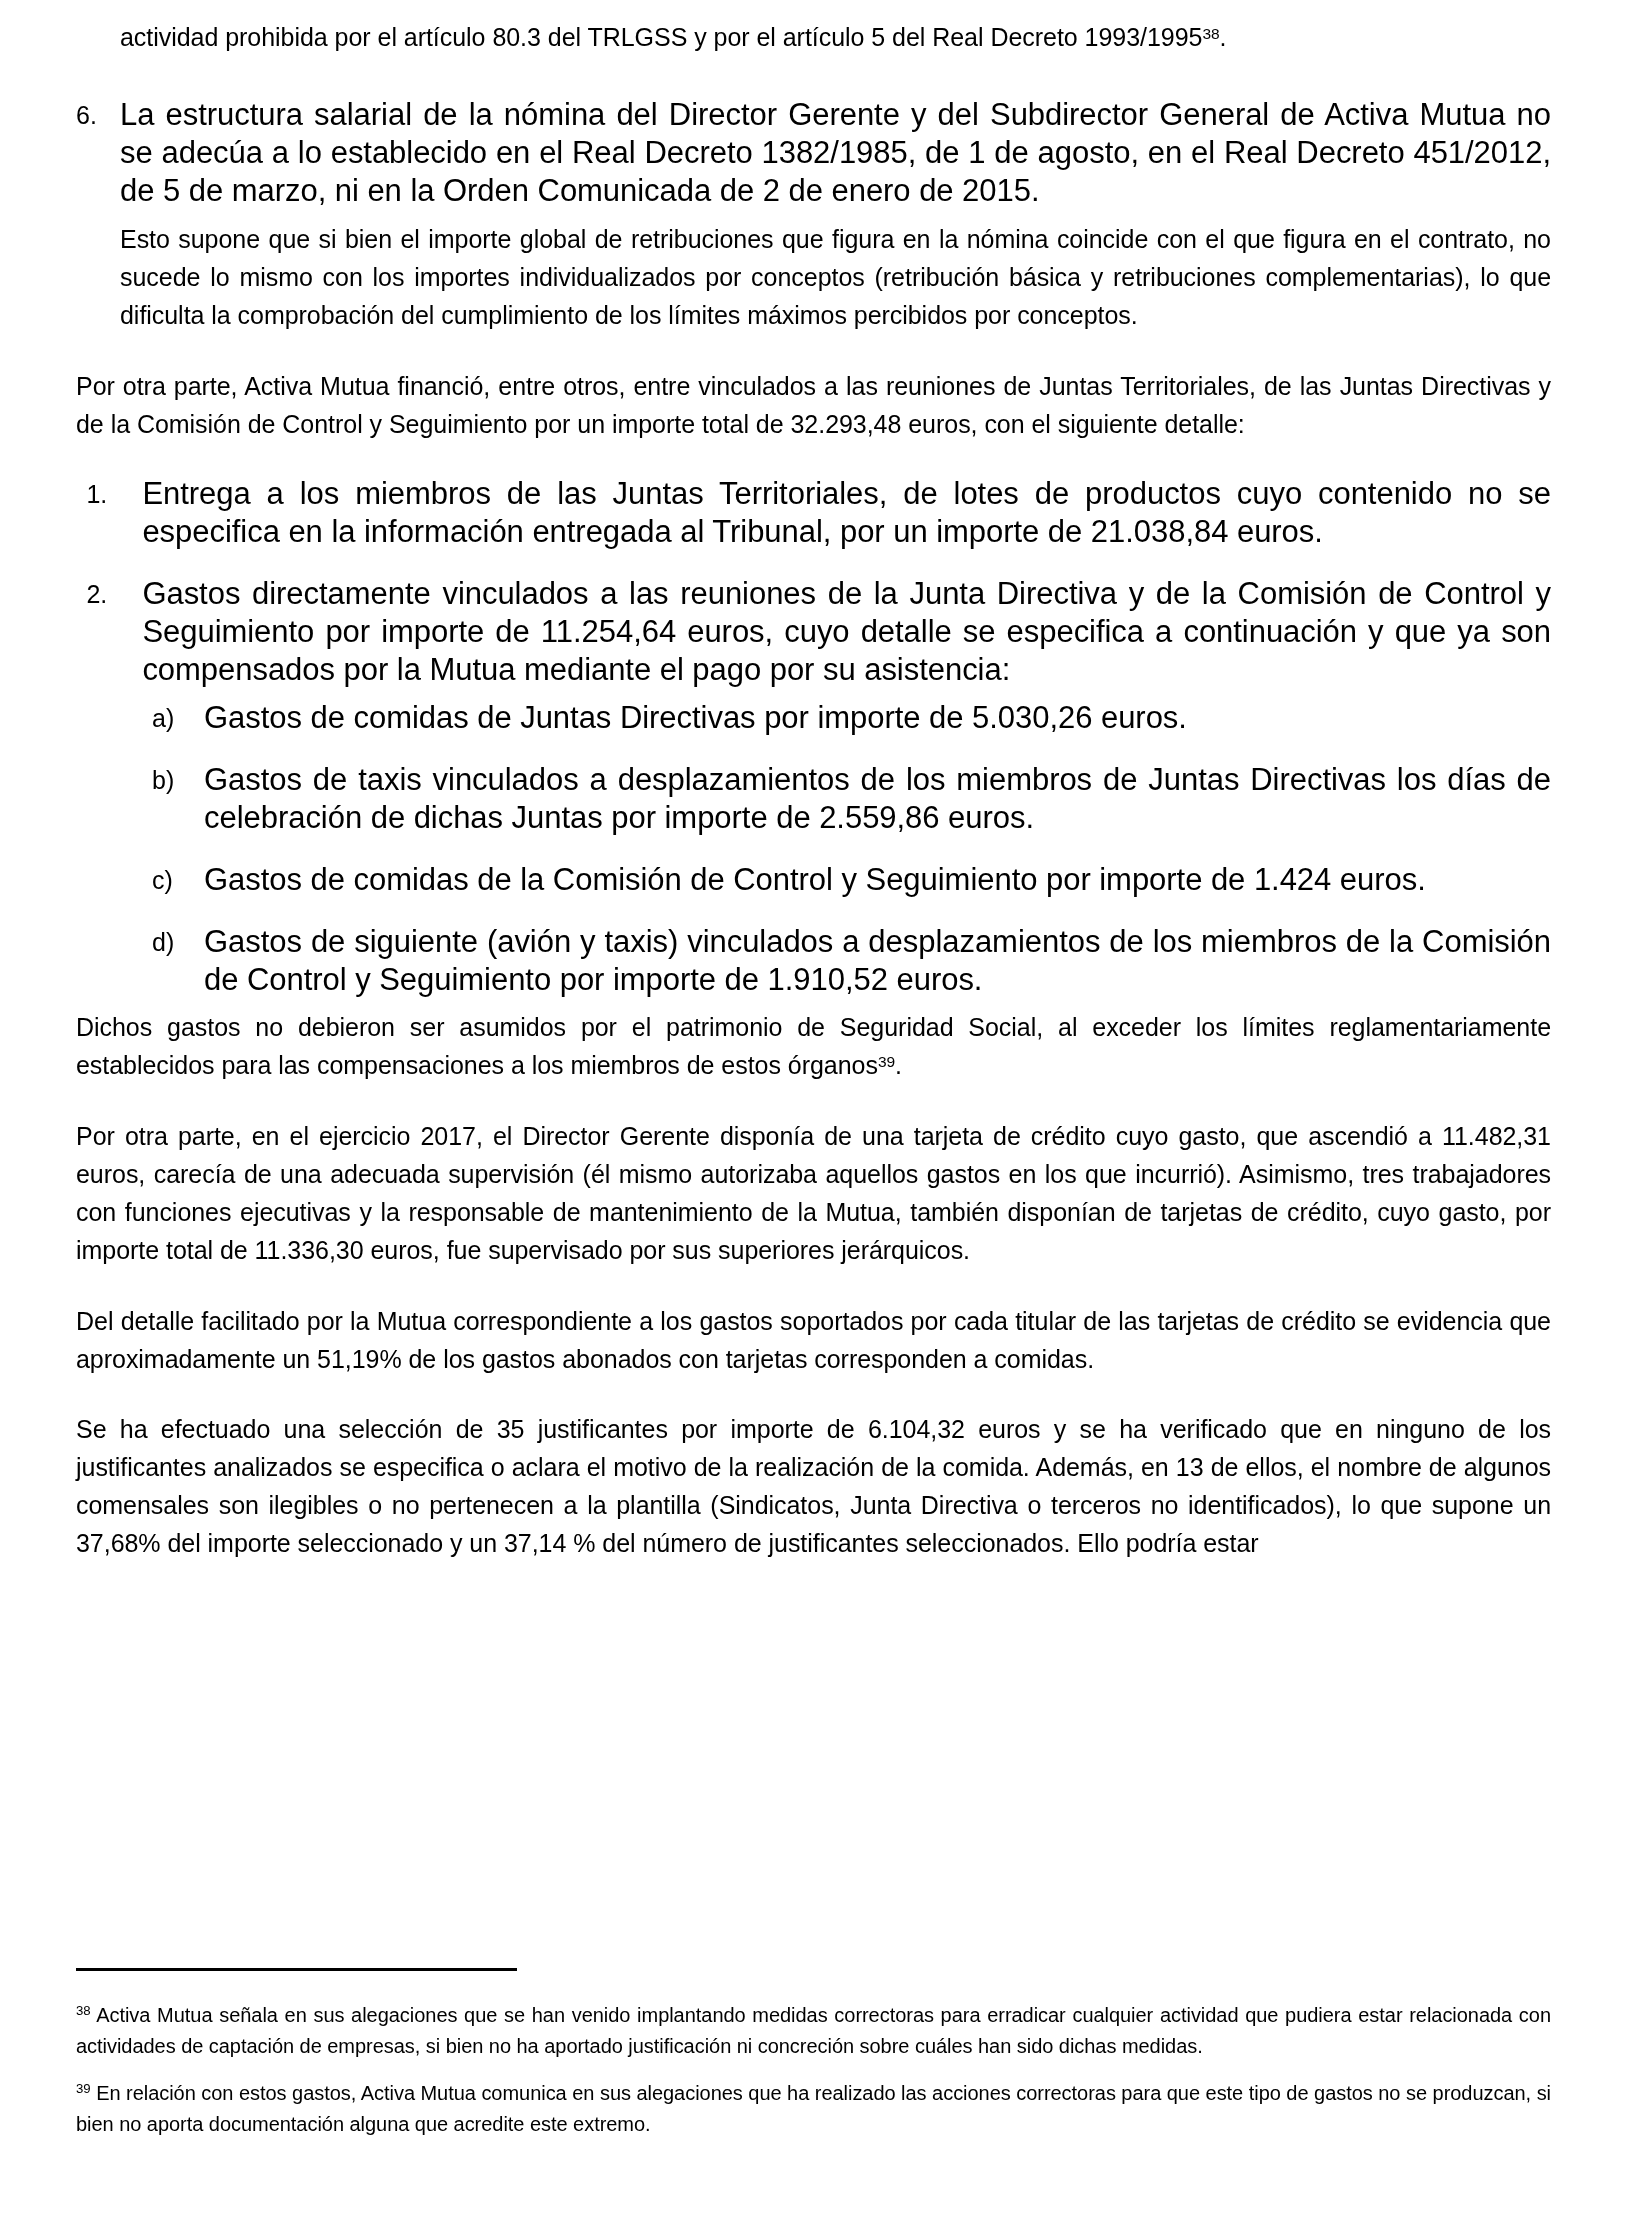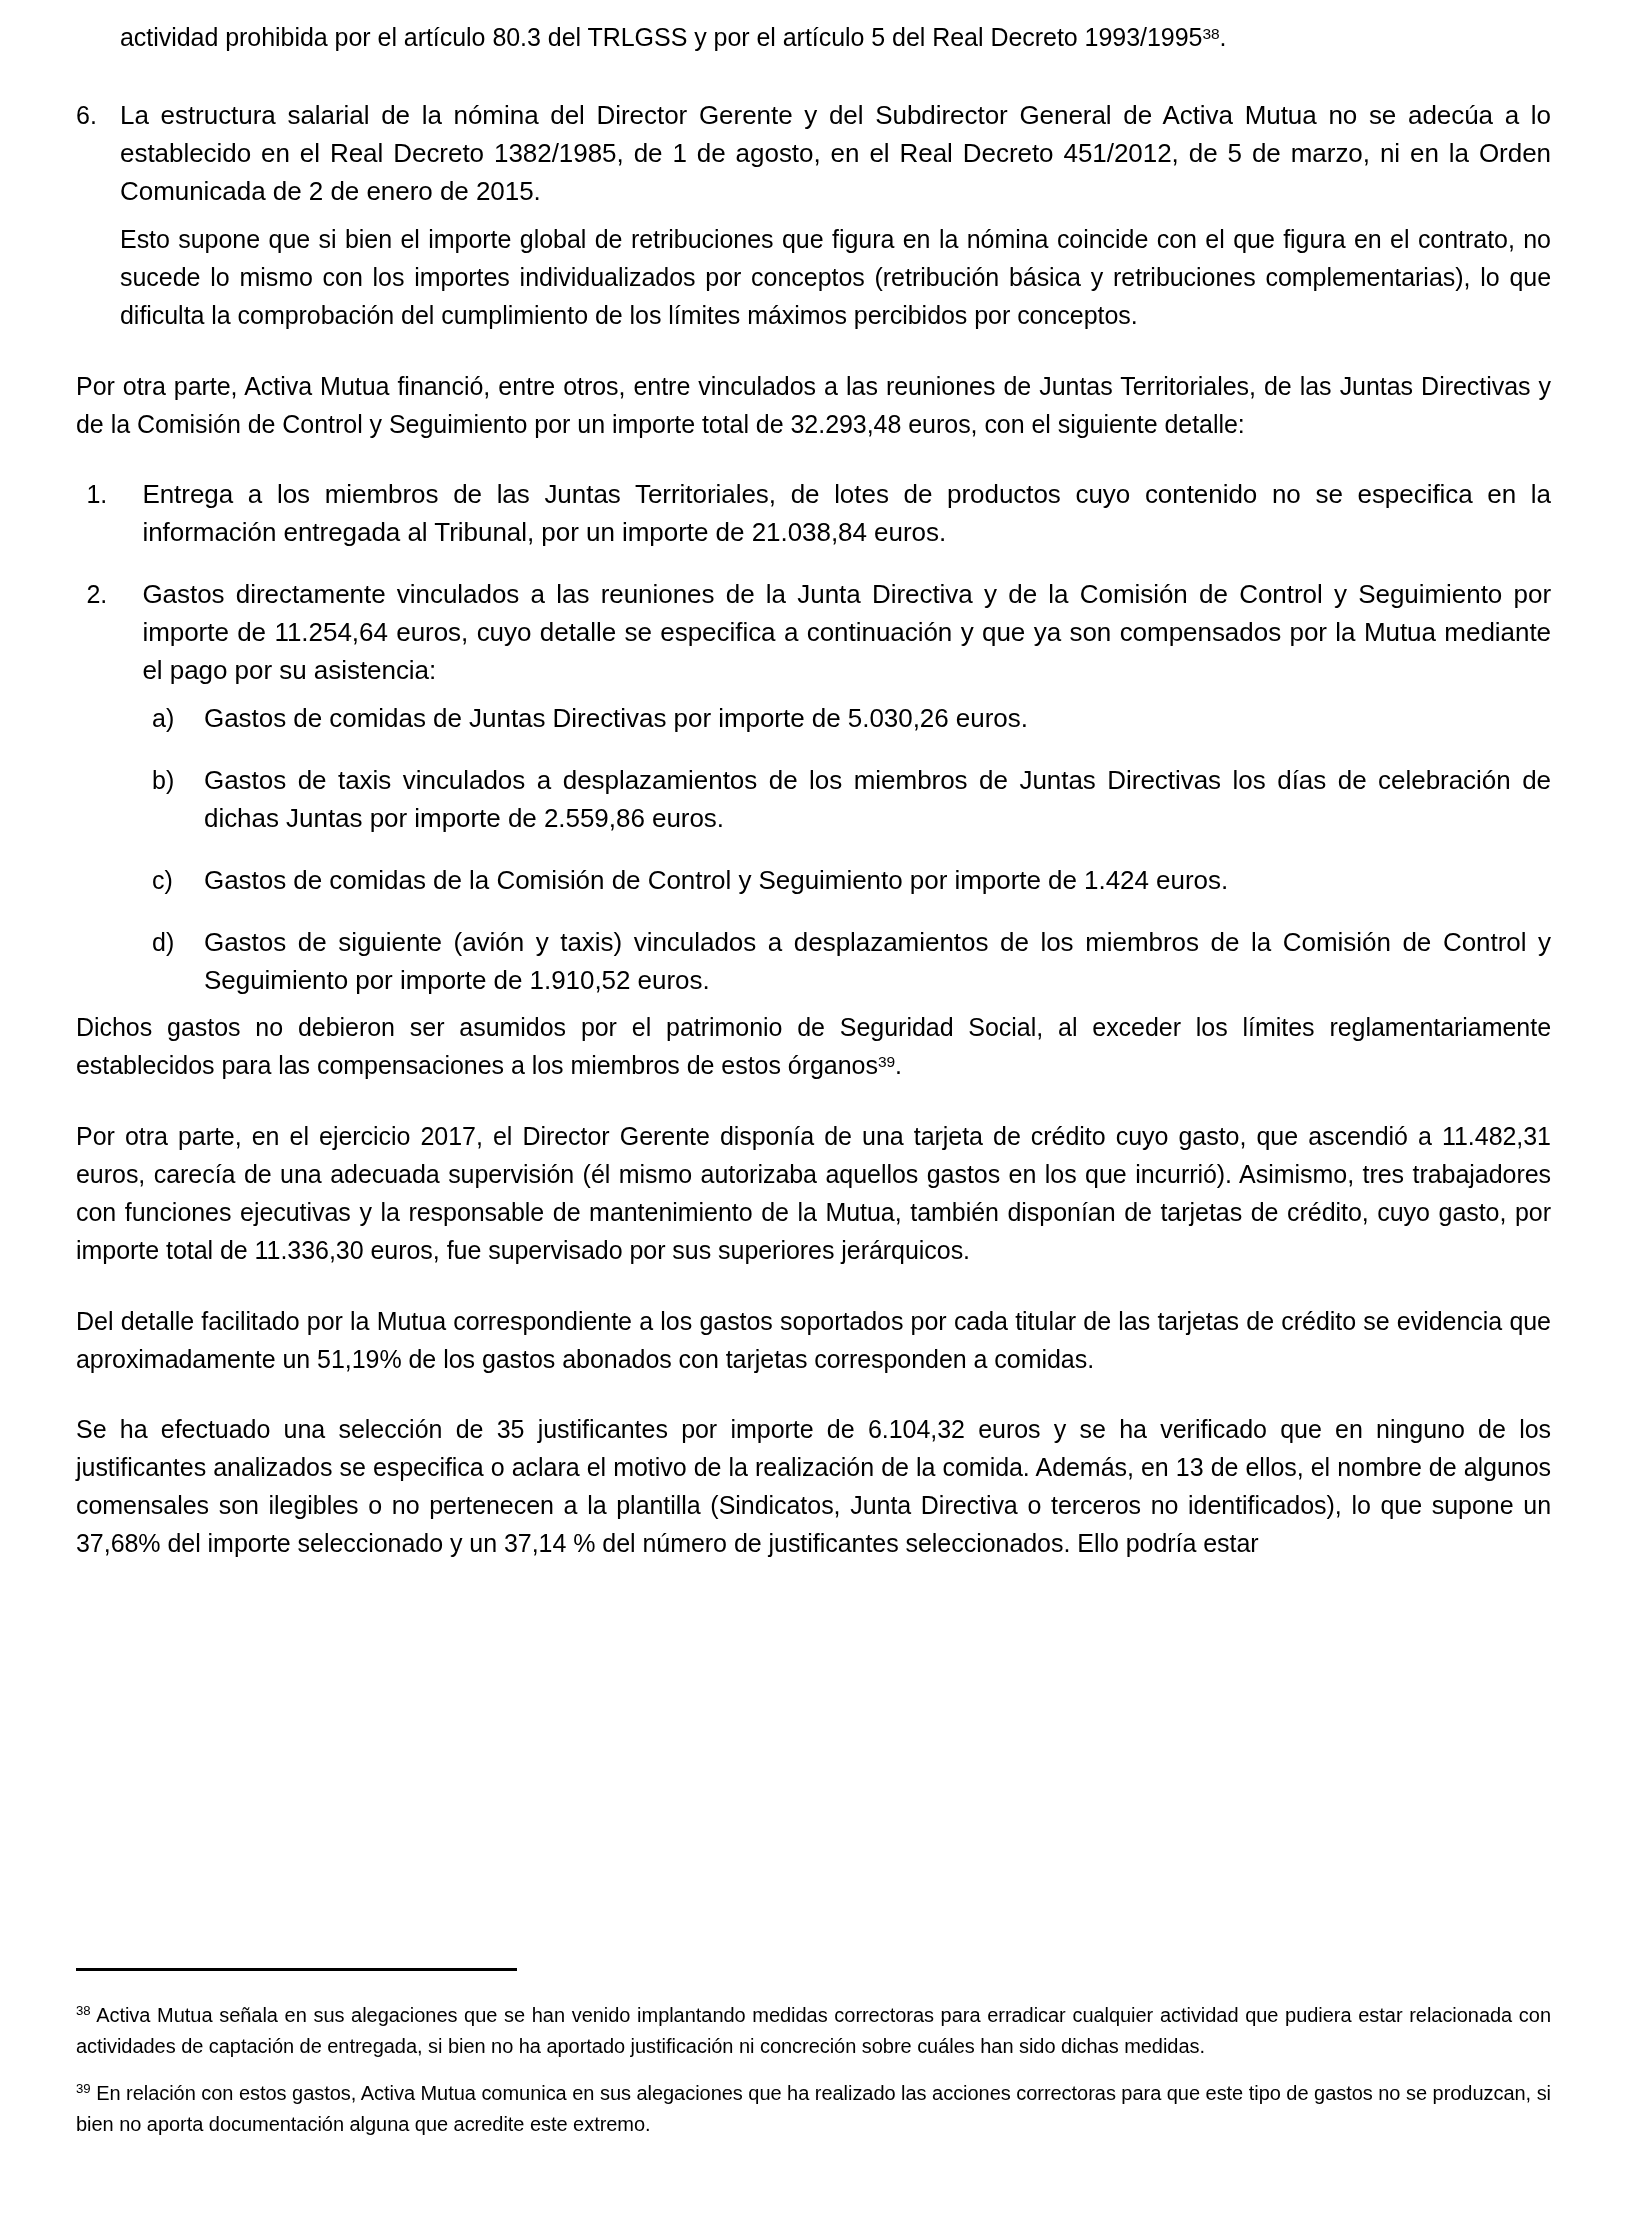--- a/index.html
+++ b/index.html
@@ -60,21 +60,21 @@
 
   .marker {
     flex: 0 0 auto;
     font-size: 25px;
     line-height: 38px;
     text-align: left;
     white-space: nowrap;
   }
   .li-body {
     flex: 1 1 auto;
-    font-size: 26px;
+    font-size: 31px;
     line-height: 38px;
     text-align: justify;
     text-justify: inter-word;
     letter-spacing: -0.04px;
   }
 
   
   .list-l1 > .li > .marker { width: 44px; }
 
   
@@ -195,16 +195,16 @@
   <p class="para">Del detalle facilitado por la Mutua correspondiente a los gastos soportados por cada titular de las tarjetas de crédito se evidencia que aproximadamente un 51,19% de los gastos abonados con tarjetas corresponden a comidas.</p>
 
   <div class="gap-sm"></div>
 
   <p class="para last-of-block">Se ha efectuado una selección de 35 justificantes por importe de 6.104,32 euros y se ha verificado que en ninguno de los justificantes analizados se especifica o aclara el motivo de la realización de la comida. Además, en 13 de ellos, el nombre de algunos comensales son ilegibles o no pertenecen a la plantilla (Sindicatos, Junta Directiva o terceros no identificados), lo que supone un 37,68% del importe seleccionado y un 37,14 % del número de justificantes seleccionados. Ello podría estar</p>
 
 </div>
 
 <div class="footnote-area">
   <hr class="footnote-rule">
-  <p class="footnote"><span class="fn-num">38</span> <span>Activa Mutua señala en sus alegaciones que se han venido implantando medidas correctoras para erradicar cualquier actividad que pudiera estar relacionada con actividades de captación de entregada, si bien no ha aportado justificación ni concreción sobre cuáles han sido dichas medidas.</span></p>
+  <p class="footnote"><span class="fn-num">38</span> <span>Activa Mutua señala en sus alegaciones que se han venido implantando medidas correctoras para erradicar cualquier actividad que pudiera estar relacionada con actividades de captación de empresas, si bien no ha aportado justificación ni concreción sobre cuáles han sido dichas medidas.</span></p>
   <p class="footnote"><span class="fn-num">39</span> <span>En relación con estos gastos, Activa Mutua comunica en sus alegaciones que ha realizado las acciones correctoras para que este tipo de gastos no se produzcan, si bien no aporta documentación alguna que acredite este extremo.</span></p>
 </div>
 
 
 </body></html>

